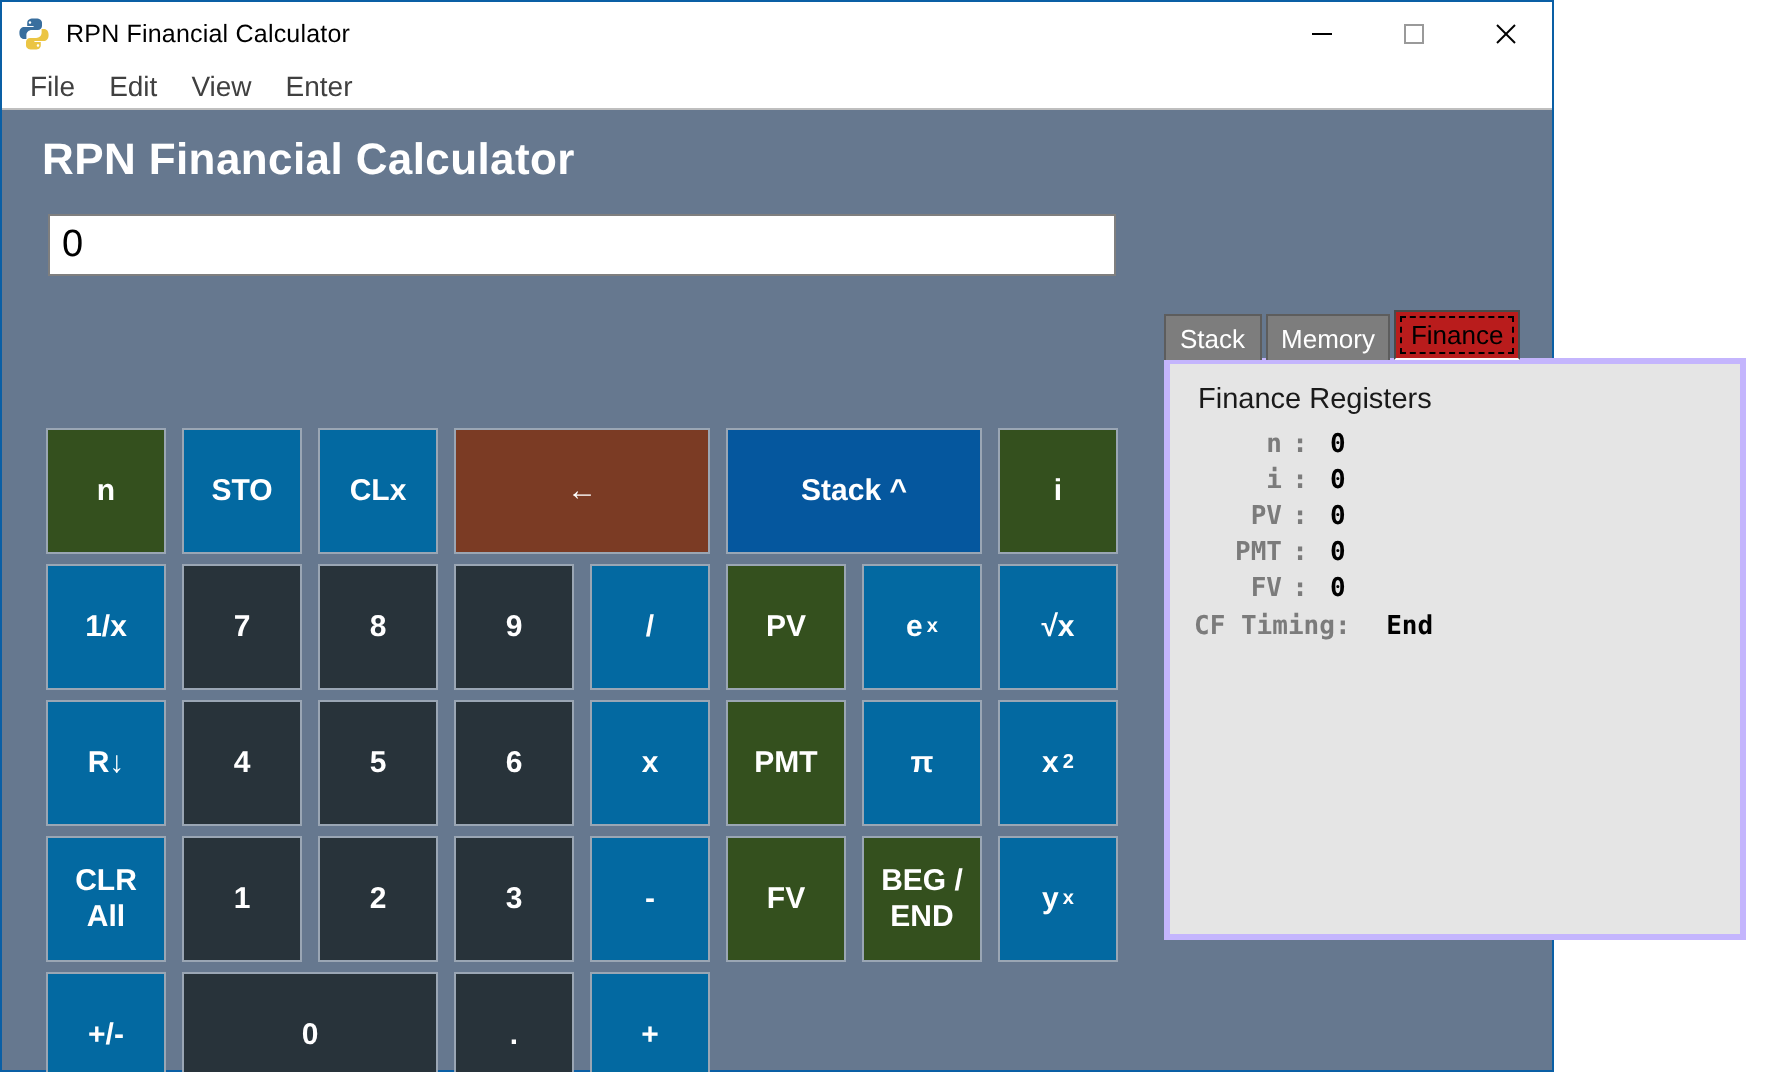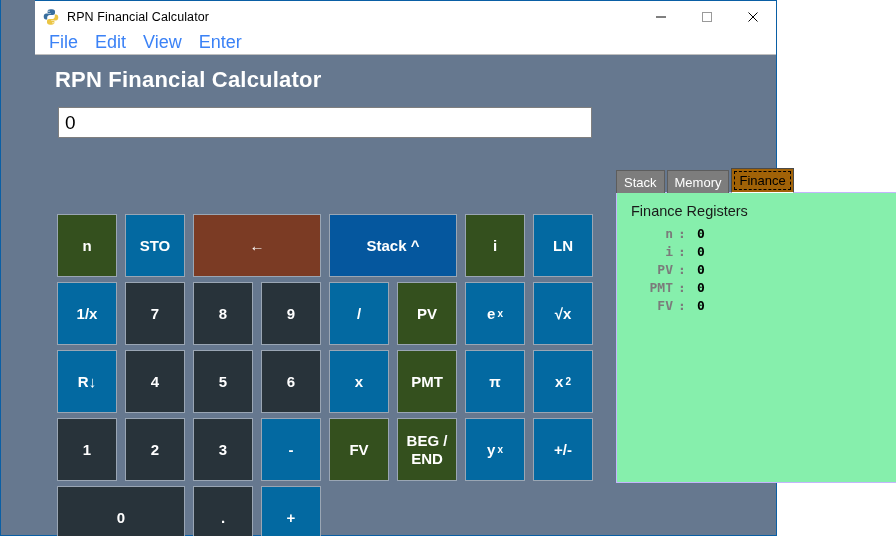--- a/index.html
+++ b/index.html
@@ -17,21 +17,20 @@
   .window {
     position: relative;
     width: 777px;
     height: 536px;
     box-sizing: border-box;
     background: #66788f;
     border: 1px solid #0a5fa5;
     border-top: none;
     display: flex;
     flex-direction: column;
-    padding-left: 34px;
   }
 
   
   .titlebar {
     height: 31px;
     min-height: 31px;
     background: #ffffff;
     border-top: 1px solid #0a5fa5;
     display: flex;
     align-items: center;
@@ -71,22 +70,22 @@
   .menubar {
     height: 22px;
     min-height: 22px;
     background: #ffffff;
     display: flex;
     align-items: center;
     padding-left: 8px;
     border-bottom: 1px solid #bfbfbf;
   }
   .menu-item {
-    font-size: 18px;
-    color: #3b82f6;
+    font-size: 14px;
+    color: #404040;
     padding: 2px 9px 3px 6px;
     margin-right: 2px;
   }
 
   
   .body-area {
     flex: 1;
     position: relative;
     background: #66788f;
   }
@@ -151,21 +150,21 @@
     font-size: 10px;
     vertical-align: super;
     margin-left: 2px;
   }
   .key .two-line { display: block; }
 
   
   .tabs-wrap {
     position: absolute;
     left: 581px;
-    top: 113px;
+    top: 100px;
     width: 291px;
   }
   .tabstrip {
     display: flex;
     align-items: flex-end;
     height: 25px;
     position: relative;
     z-index: 2;
   }
   .tab {
@@ -175,36 +174,36 @@
     display: flex;
     align-items: center;
     font-size: 13px;
     background: #7d7d7d;
     color: #ffffff;
     border: 1px solid #5d5d5d;
     border-bottom: none;
     margin-right: 2px;
   }
   .tab.active {
-    background: #a16207;
+    background: #b91c1c;
     color: #000000;
     height: 25px;
     border: 1px solid #4a4a4a;
     border-bottom: 1px solid #ffffff;
     position: relative;
   }
   .tab.active .focus-ring {
     position: absolute;
     left: 2px; top: 2px; right: 2px; bottom: 2px;
     border: 1px dashed #000;
     pointer-events: none;
   }
   .tabpanel {
-    background: #86efac;
-    border: 1px solid #c4b5fd;
+    background: #e5e5e5;
+    border: 3px solid #c4b5fd;
     margin-top: -1px;
     height: 291px;
     box-sizing: border-box;
     padding: 9px 12px;
     position: relative;
     z-index: 1;
   }
   .panel-heading {
     font-size: 14.5px;
     color: #1a1a1a;
@@ -296,33 +295,33 @@
       <span>0</span>
     </div>
 
     <div class="keypad" id="keypad">
         <div class="key fin">
           <span>n</span>
         </div>
         <div class="key ">
           <span>STO</span>
         </div>
+        <div class="key ">
+          <span>CLx</span>
+        </div>
         <div class="key back span2">
           <span>←</span>
         </div>
         <div class="key enter span2">
           <span>Stack ^</span>
         </div>
         <div class="key fin">
           <span>i</span>
         </div>
         <div class="key ">
-          <span>LN</span>
-        </div>
-        <div class="key ">
           <span>1/x</span>
         </div>
         <div class="key digit">
           <span>7</span>
         </div>
         <div class="key digit">
           <span>8</span>
         </div>
         <div class="key digit">
           <span>9</span>
@@ -357,20 +356,26 @@
         </div>
         <div class="key fin">
           <span>PMT</span>
         </div>
         <div class="key ">
           <span>π</span>
         </div>
         <div class="key ">
           <span>x</span>
           <span class="sup">2</span>
+        </div>
+        <div class="key ">
+          <span>
+            <span class="two-line">CLR</span>
+            <span class="two-line">All</span>
+          </span>
         </div>
         <div class="key digit">
           <span>1</span>
         </div>
         <div class="key digit">
           <span>2</span>
         </div>
         <div class="key digit">
           <span>3</span>
         </div>
@@ -439,17 +444,21 @@
               <span class="reg-name">PMT</span>
               <span class="reg-colon">:</span>
               <span class="reg-value">0</span>
             </div>
             <div class="reg-row">
               <span class="reg-name">FV</span>
               <span class="reg-colon">:</span>
               <span class="reg-value">0</span>
             </div>
           </div>
+        <div class="cf-row">
+          <span>CF Timing:</span>
+          <span class="cf-row-value">End</span>
+        </div>
       </div>
     </div>
 
   </div>
 </div>
 
 </body></html>

